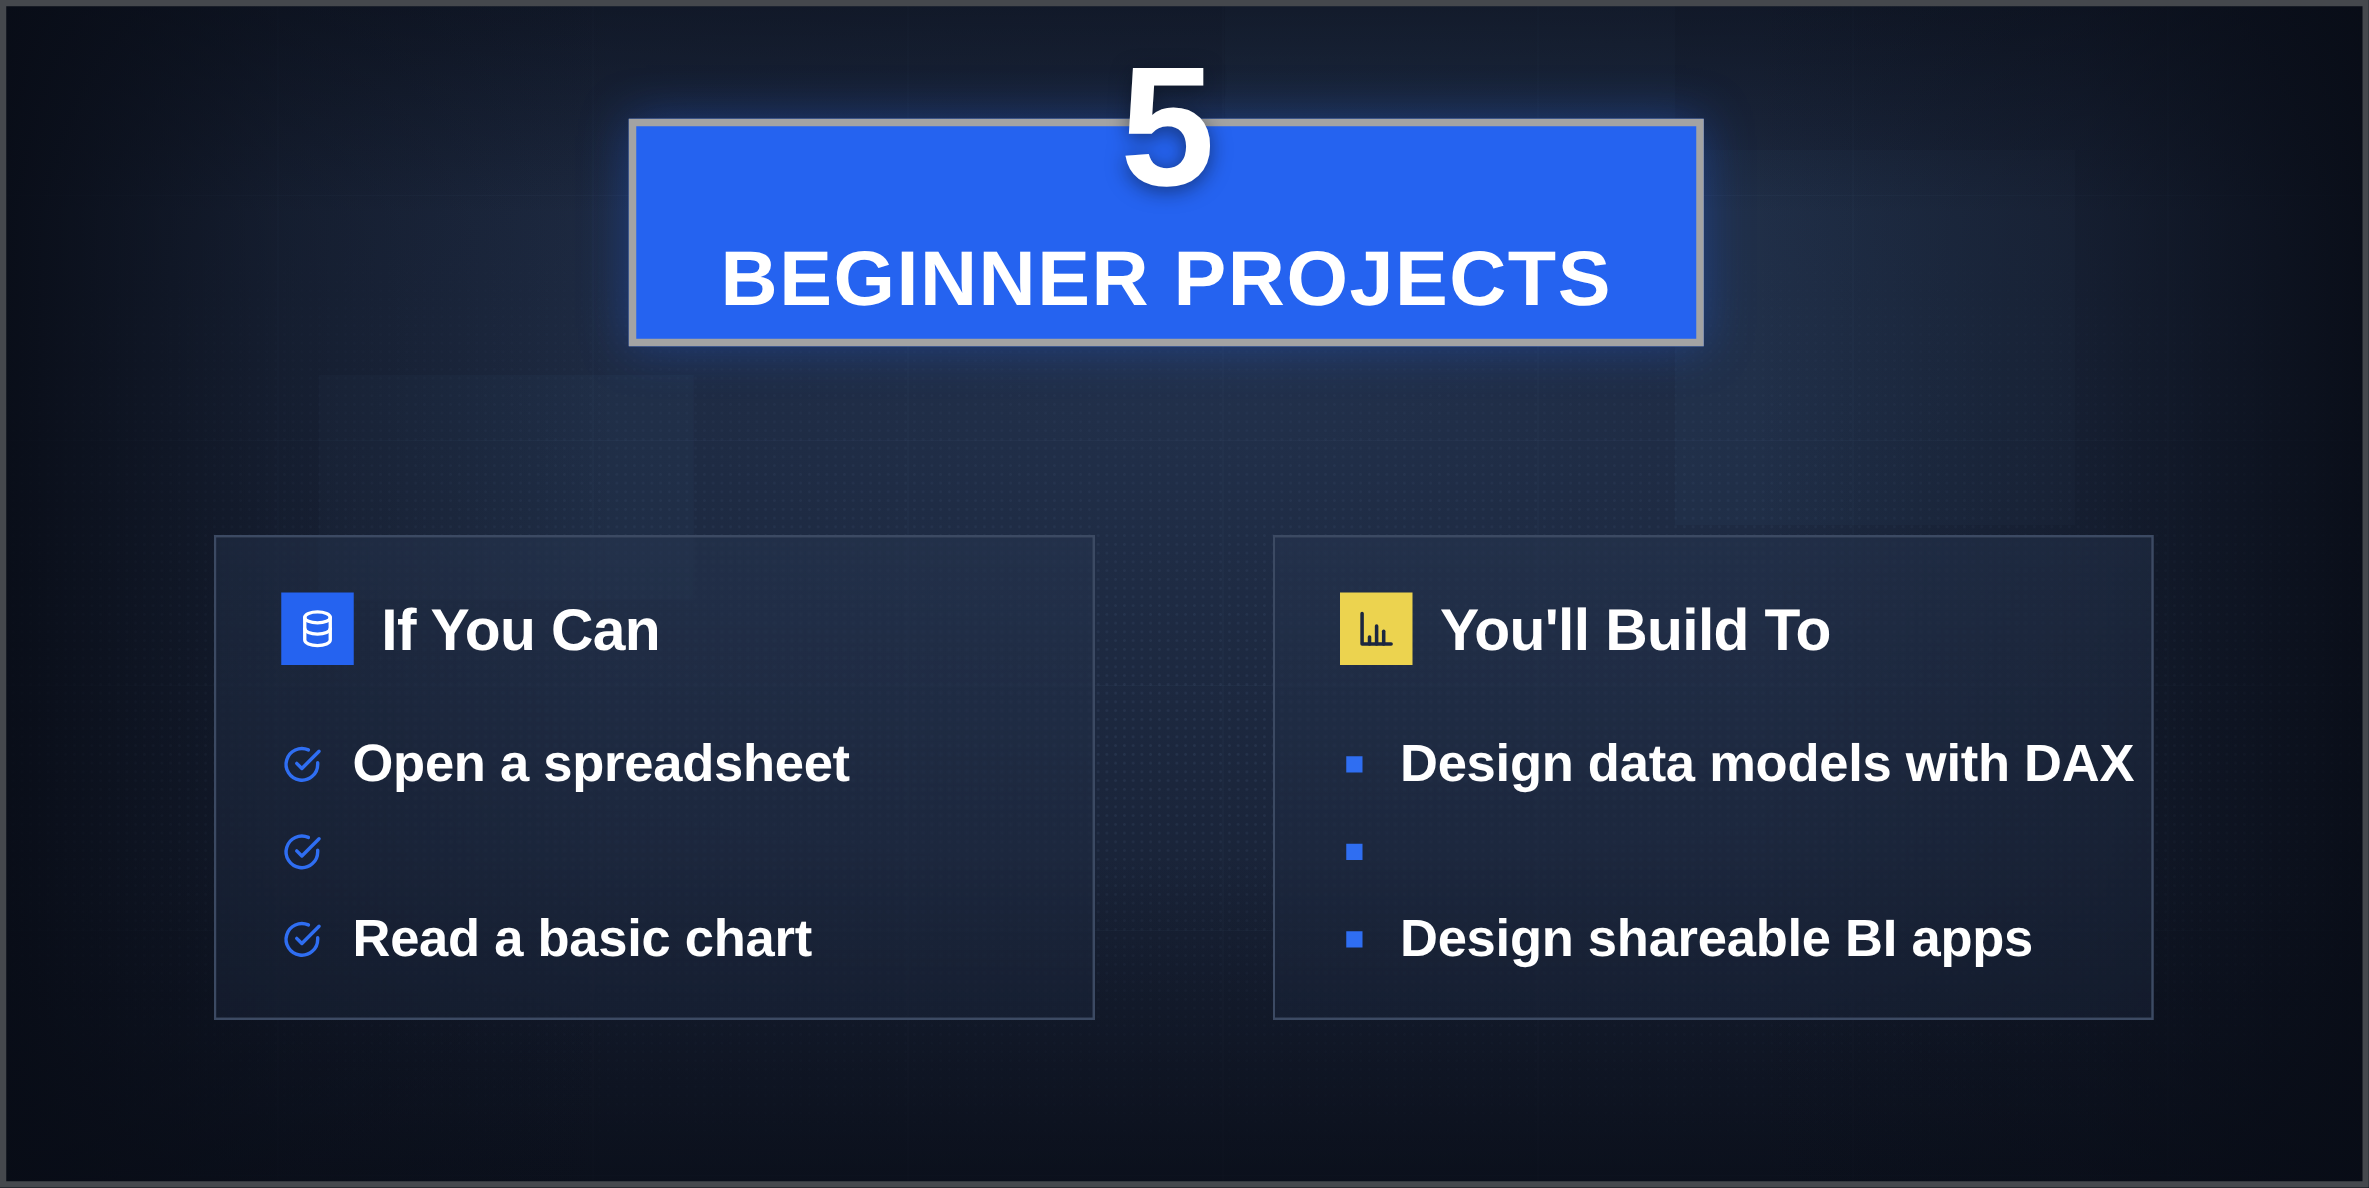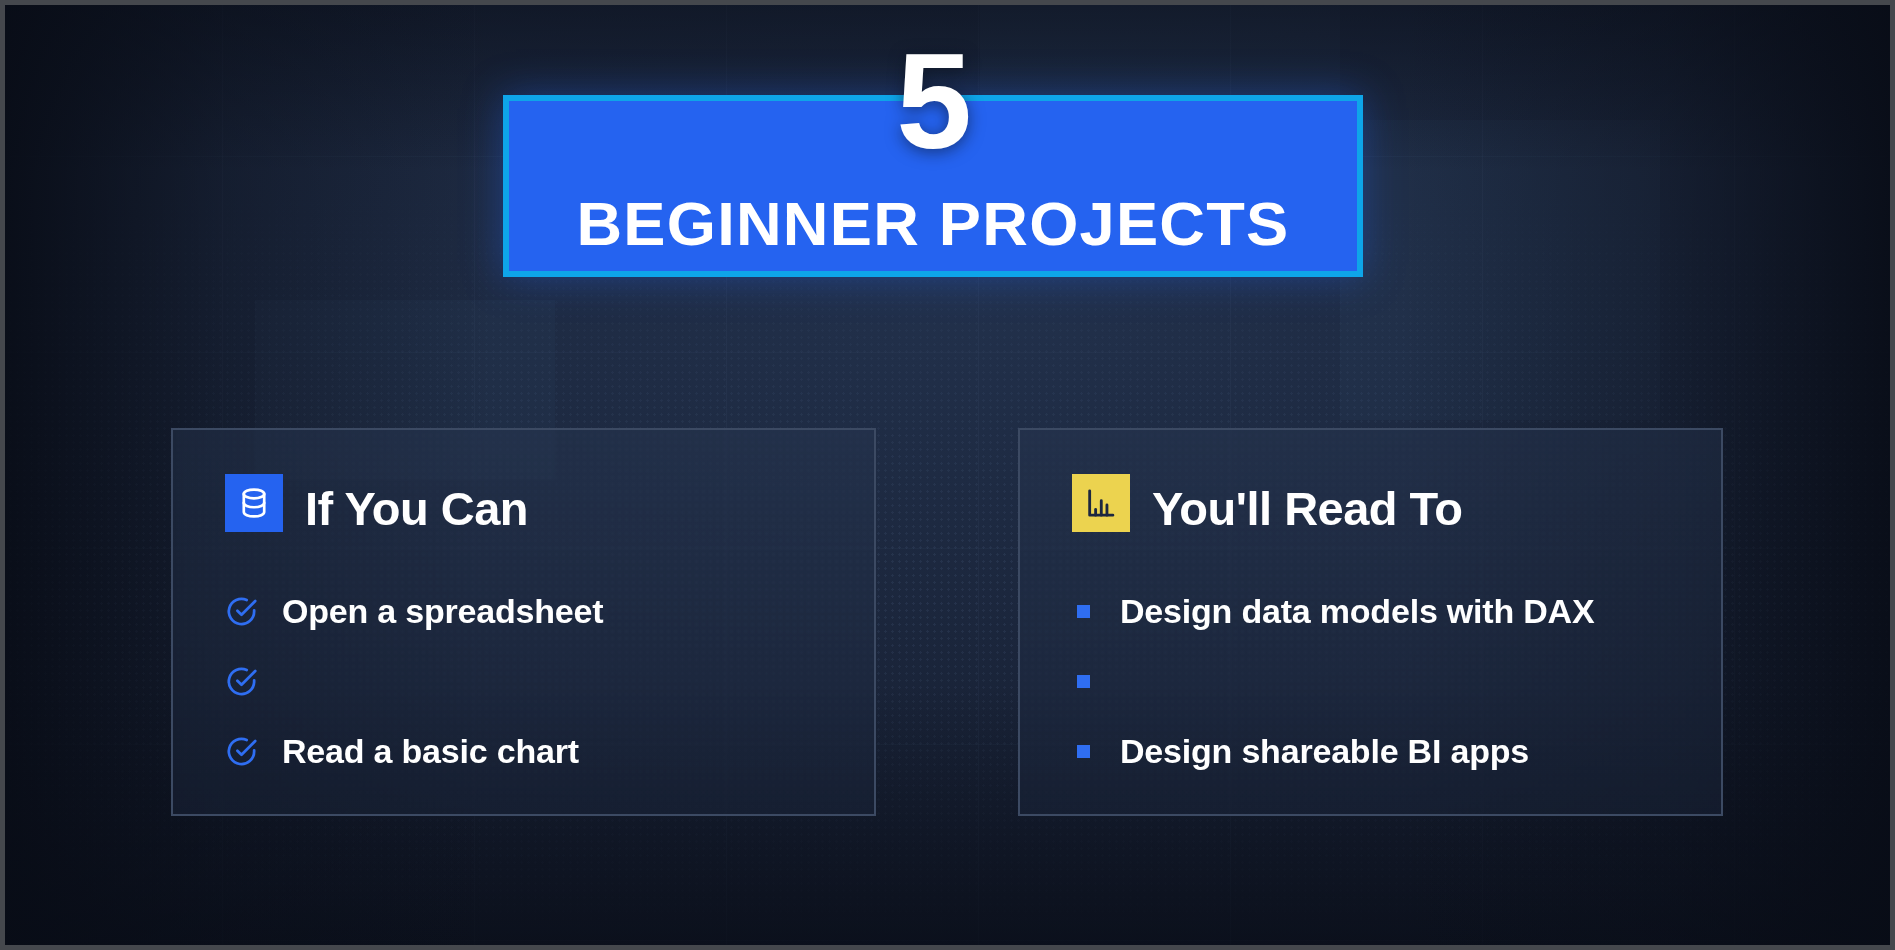--- a/index.html
+++ b/index.html
@@ -81,21 +81,21 @@
     left: 503px;
     top: 95px;
     width: 860px;
     height: 182px;
     z-index: 20;
   }
   #banner {
     position: absolute;
     inset: 0;
     background: #2563f0;
-    border: 6px solid #0ea5e9;
+    border: 6px solid #a3a3a3;
     box-sizing: border-box;
     box-shadow: 0 0 38px rgba(37,99,240,.38);
   }
   #banner-title {
     position: absolute;
     left: 0; right: 0;
     bottom: 16px;
     text-align: center;
     color: #ffffff;
     font-size: 62px;
@@ -131,21 +131,21 @@
     backdrop-filter: blur(1px);
   }
   #card-left  { left: 171px;  width: 705px; }
   #card-right { left: 1018px; width: 705px; }
 
   .card-header {
     position: absolute;
     top: 44px;
     left: 52px;
     display: flex;
-    align-items: flex-end;
+    align-items: center;
     gap: 22px;
   }
   .header-icon {
     width: 58px;
     height: 58px;
     display: flex;
     align-items: center;
     justify-content: center;
     flex: 0 0 auto;
   }
@@ -170,21 +170,21 @@
     list-style: none;
   }
   .list-item {
     display: flex;
     align-items: center;
     gap: 24px;
     height: 70px;
   }
   .item-text {
     color: #ffffff;
-    font-size: 34px;
+    font-size: 42px;
     font-weight: 600;
     line-height: 1;
     letter-spacing: -0.2px;
     white-space: nowrap;
   }
   .check-icon {
     width: 33px;
     height: 33px;
     flex: 0 0 auto;
     display: block;
@@ -263,21 +263,21 @@
   <div class="card" id="card-right">
     <div class="card-header">
       <span class="header-icon yellow">
         <svg width="34" height="34" viewBox="0 0 24 24" fill="none" stroke="#1c2740" stroke-width="2" stroke-linecap="round" stroke-linejoin="round" aria-hidden="true">
           <path d="M4 3.4v17.2h16.4"></path>
           <path d="M8.2 16.6v4"></path>
           <path d="M12.2 10.4v10.2"></path>
           <path d="M16.2 13.4v7.2"></path>
         </svg>
       </span>
-      <span class="card-title">You'll Read To</span>
+      <span class="card-title">You'll Build To</span>
     </div>
 
     <ul class="card-list">
       <li class="list-item">
         <span class="square-bullet"></span>
         <span class="item-text">Design data models with DAX</span>
       </li>
       <li class="list-item">
         <span class="square-bullet"></span>
       </li>

